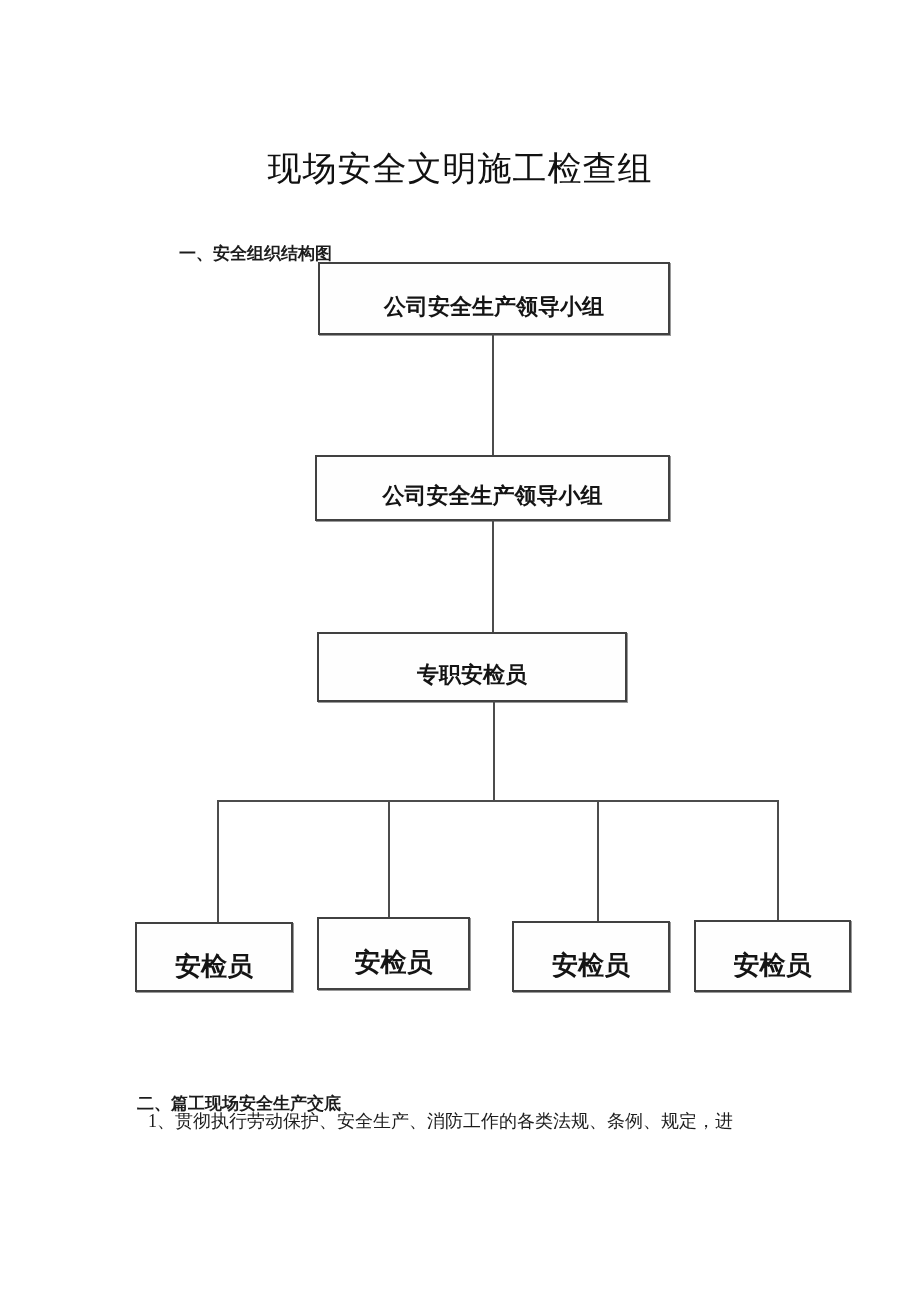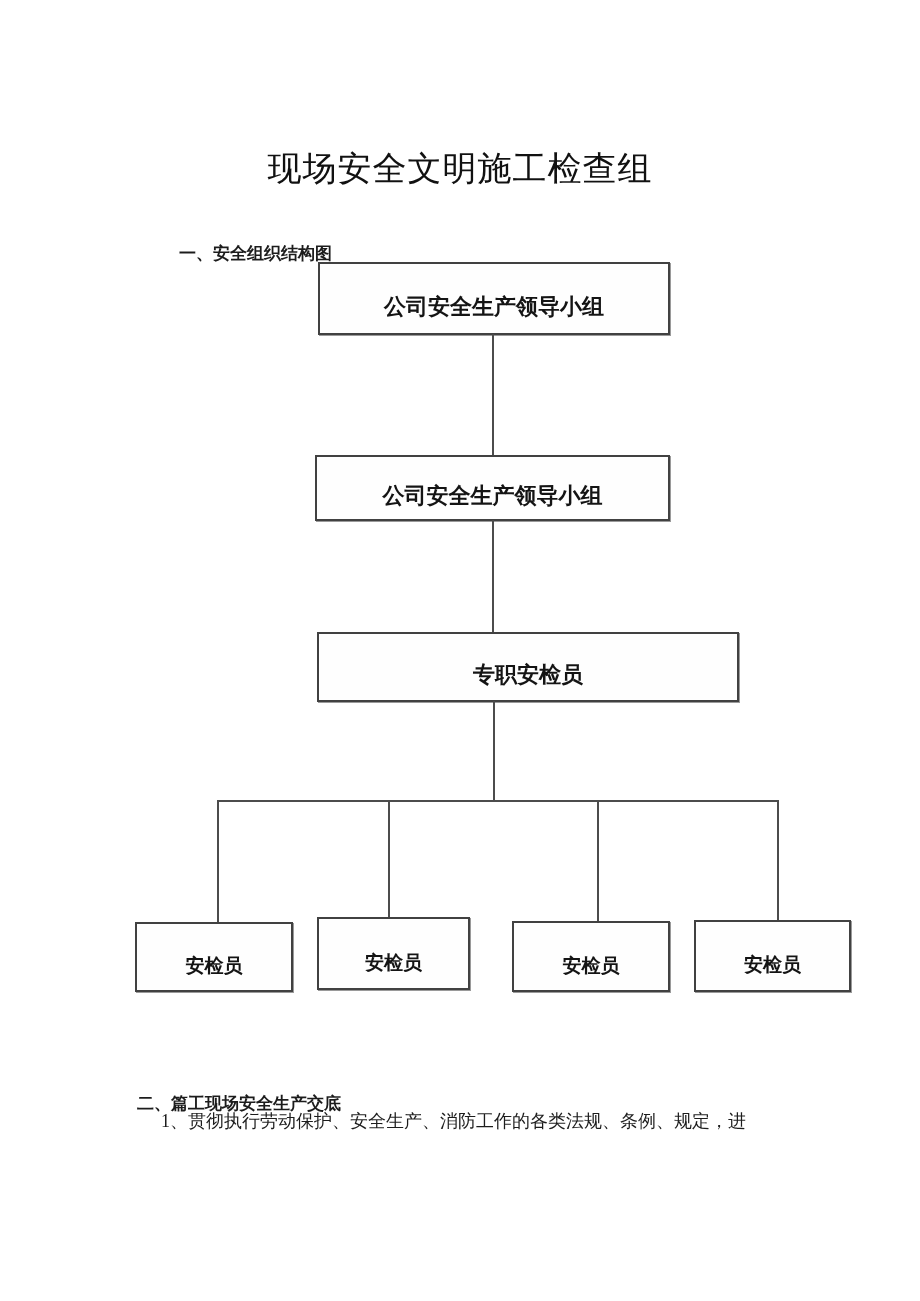--- a/index.html
+++ b/index.html
@@ -33,45 +33,45 @@
     position: absolute;
     font-size: 17px;
     font-weight: 700;
     color: #1c1c1c;
     white-space: nowrap;
   }
   .heading-1 { left: 179px; top: 242px; }
   .heading-2 { left: 137px; top: 1092px; }
   .para {
     position: absolute;
-    left: 161px;
+    left: 148px;
     top: 1109px;
     font-size: 18px;
     color: #1c1c1c;
     white-space: nowrap;
   }
   .node {
     position: absolute;
     box-sizing: border-box;
     border: 2px solid #414141;
     background: #fefefe;
     box-shadow: 1px 1px 0 #9a9a9a;
     display: flex;
     align-items: center;
     justify-content: center;
     font-family: "Liberation Sans", "DejaVu Sans", sans-serif;
     font-weight: bold;
     color: #141414;
     white-space: nowrap;
   }
   .node-wide  { font-size: 22px; padding-top: 16px; }
-  .node-small { font-size: 19px; padding-top: 18px; }
+  .node-small { font-size: 26px; padding-top: 18px; }
   #node-company  { left: 318px; top: 262px; width: 352px; height: 73px; }
   #node-site     { left: 315px; top: 455px; width: 355px; height: 66px; }
-  #node-fulltime { left: 317px; top: 632px; width: 422px; height: 70px; }
+  #node-fulltime { left: 317px; top: 632px; width: 310px; height: 70px; }
   #node-insp1 { left: 135px; top: 922px; width: 158px; height: 70px; }
   #node-insp2 { left: 317px; top: 917px; width: 153px; height: 73px; }
   #node-insp3 { left: 512px; top: 921px; width: 158px; height: 71px; }
   #node-insp4 { left: 694px; top: 920px; width: 157px; height: 72px; }
   .line {
     position: absolute;
     background: #4c4c4c;
   }
   .line-v { width: 2px; }
   .line-h { height: 2px; }

